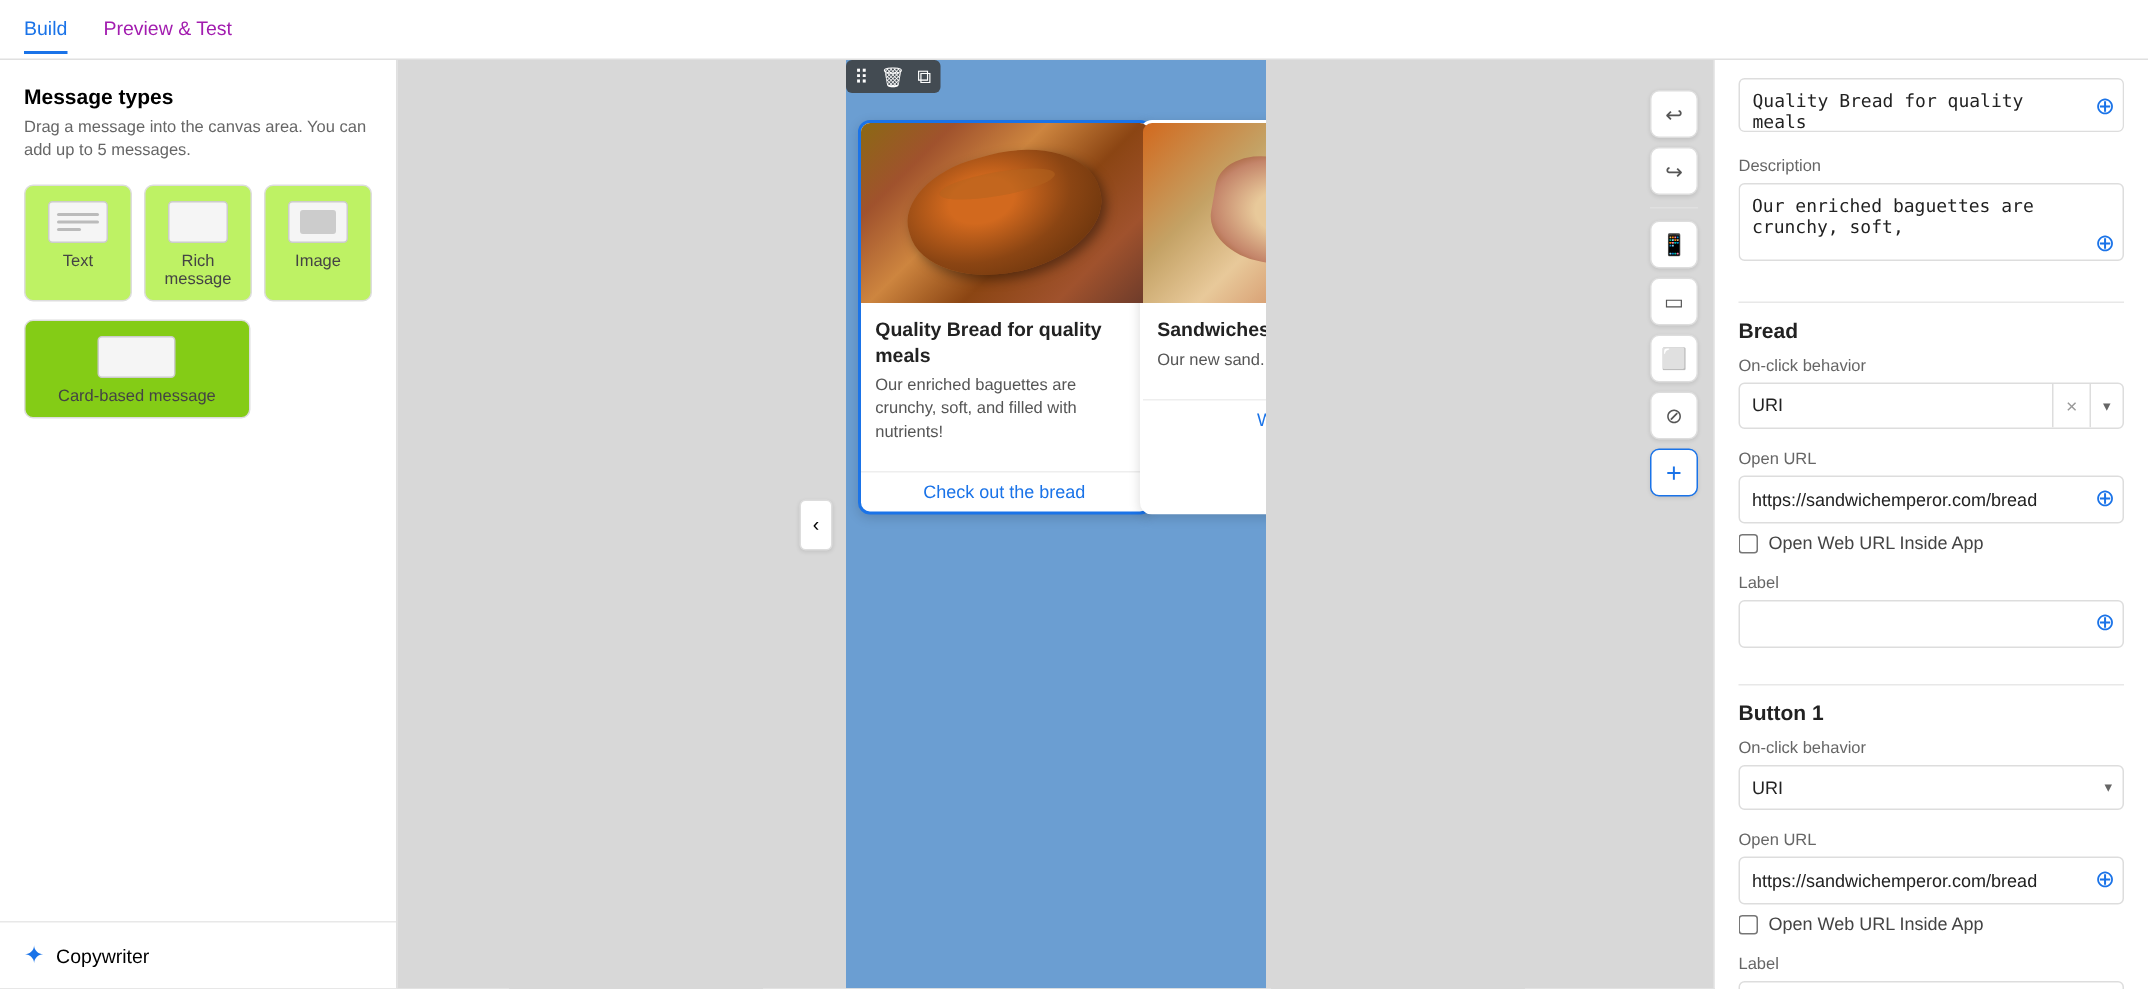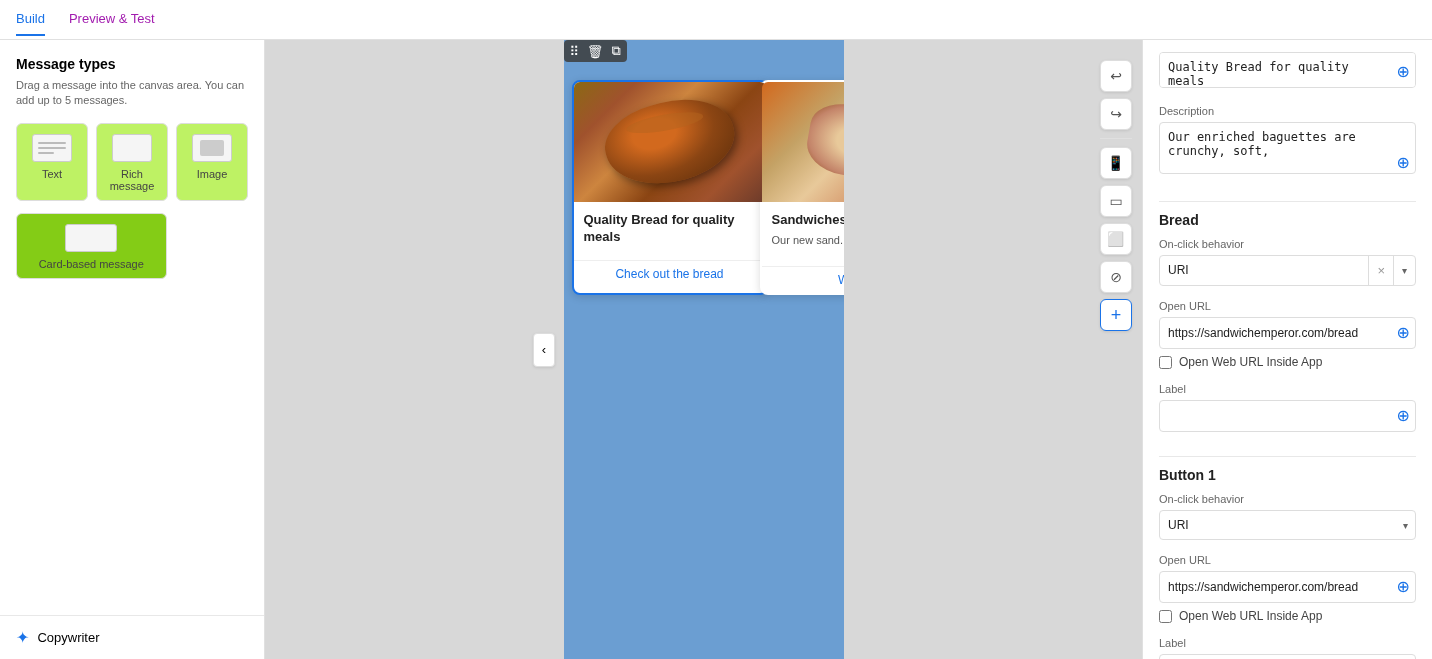--- a/index.html
+++ b/index.html
@@ -254,20 +254,21 @@
         <div class="card-carousel">
 
           <div class="card-item">
             <div class="card-image">
               <div class="card-image-bread">
                 <div class="bread-visual"></div>
               </div>
             </div>
             <div class="card-body">
               <div class="card-title">Quality Bread for quality meals</div>
+              <div class="card-desc">Our enriched baguettes are crunchy, soft, and filled with nutrients!</div>
             </div>
             <div class="card-link">Check out the bread</div>
           </div>
 
           <div class="card-item-second">
             <div class="card-image">
               <div class="card-image-sandwich">
                 <div style="width:100px;height:70px; background: radial-gradient(ellipse, #E8C99A 30%, #C4856A 70%, #8B4513 100%); border-radius: 40% 60% 55% 45%; transform: rotate(10deg);"></div>
               </div>
             </div>

